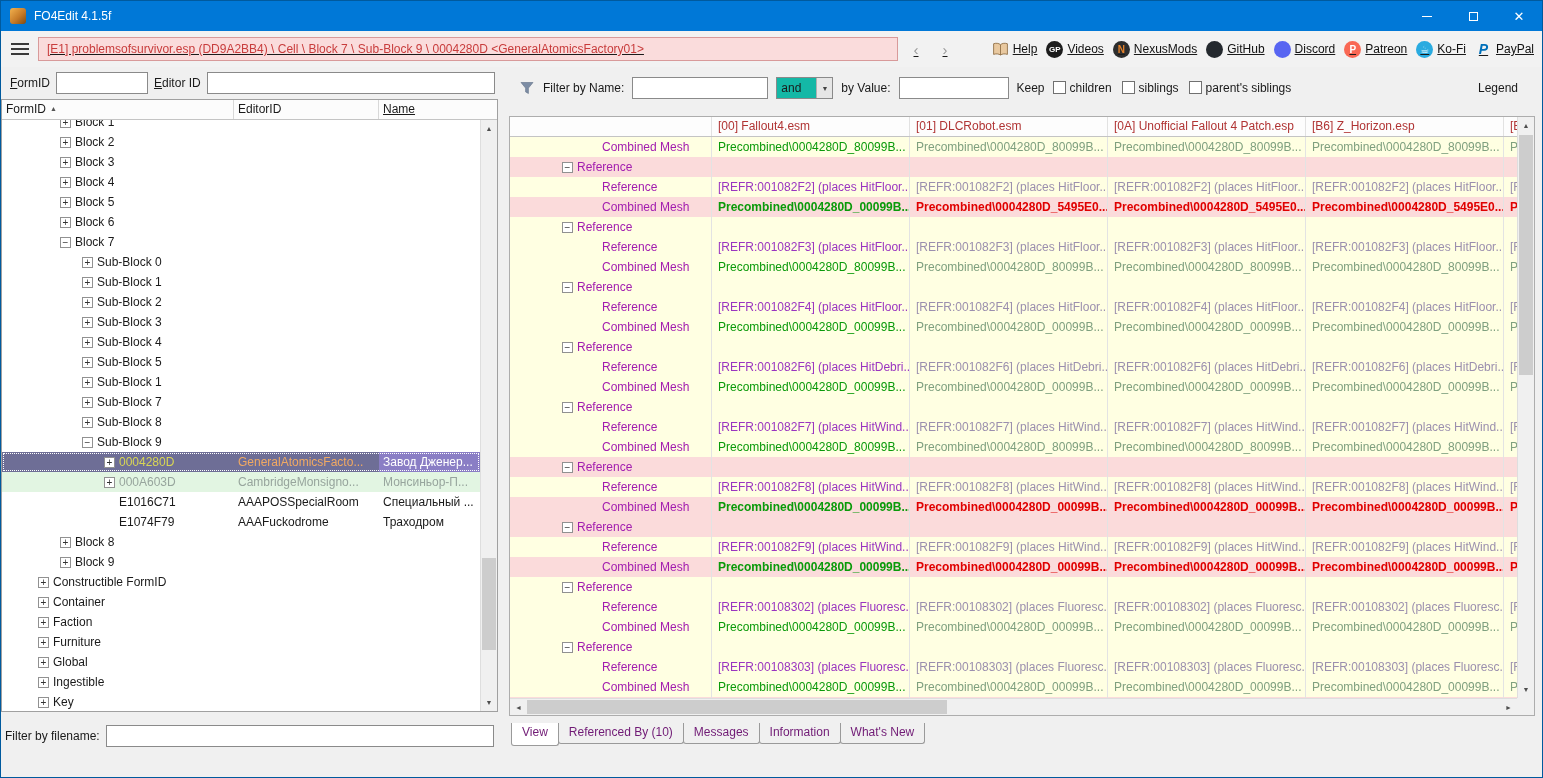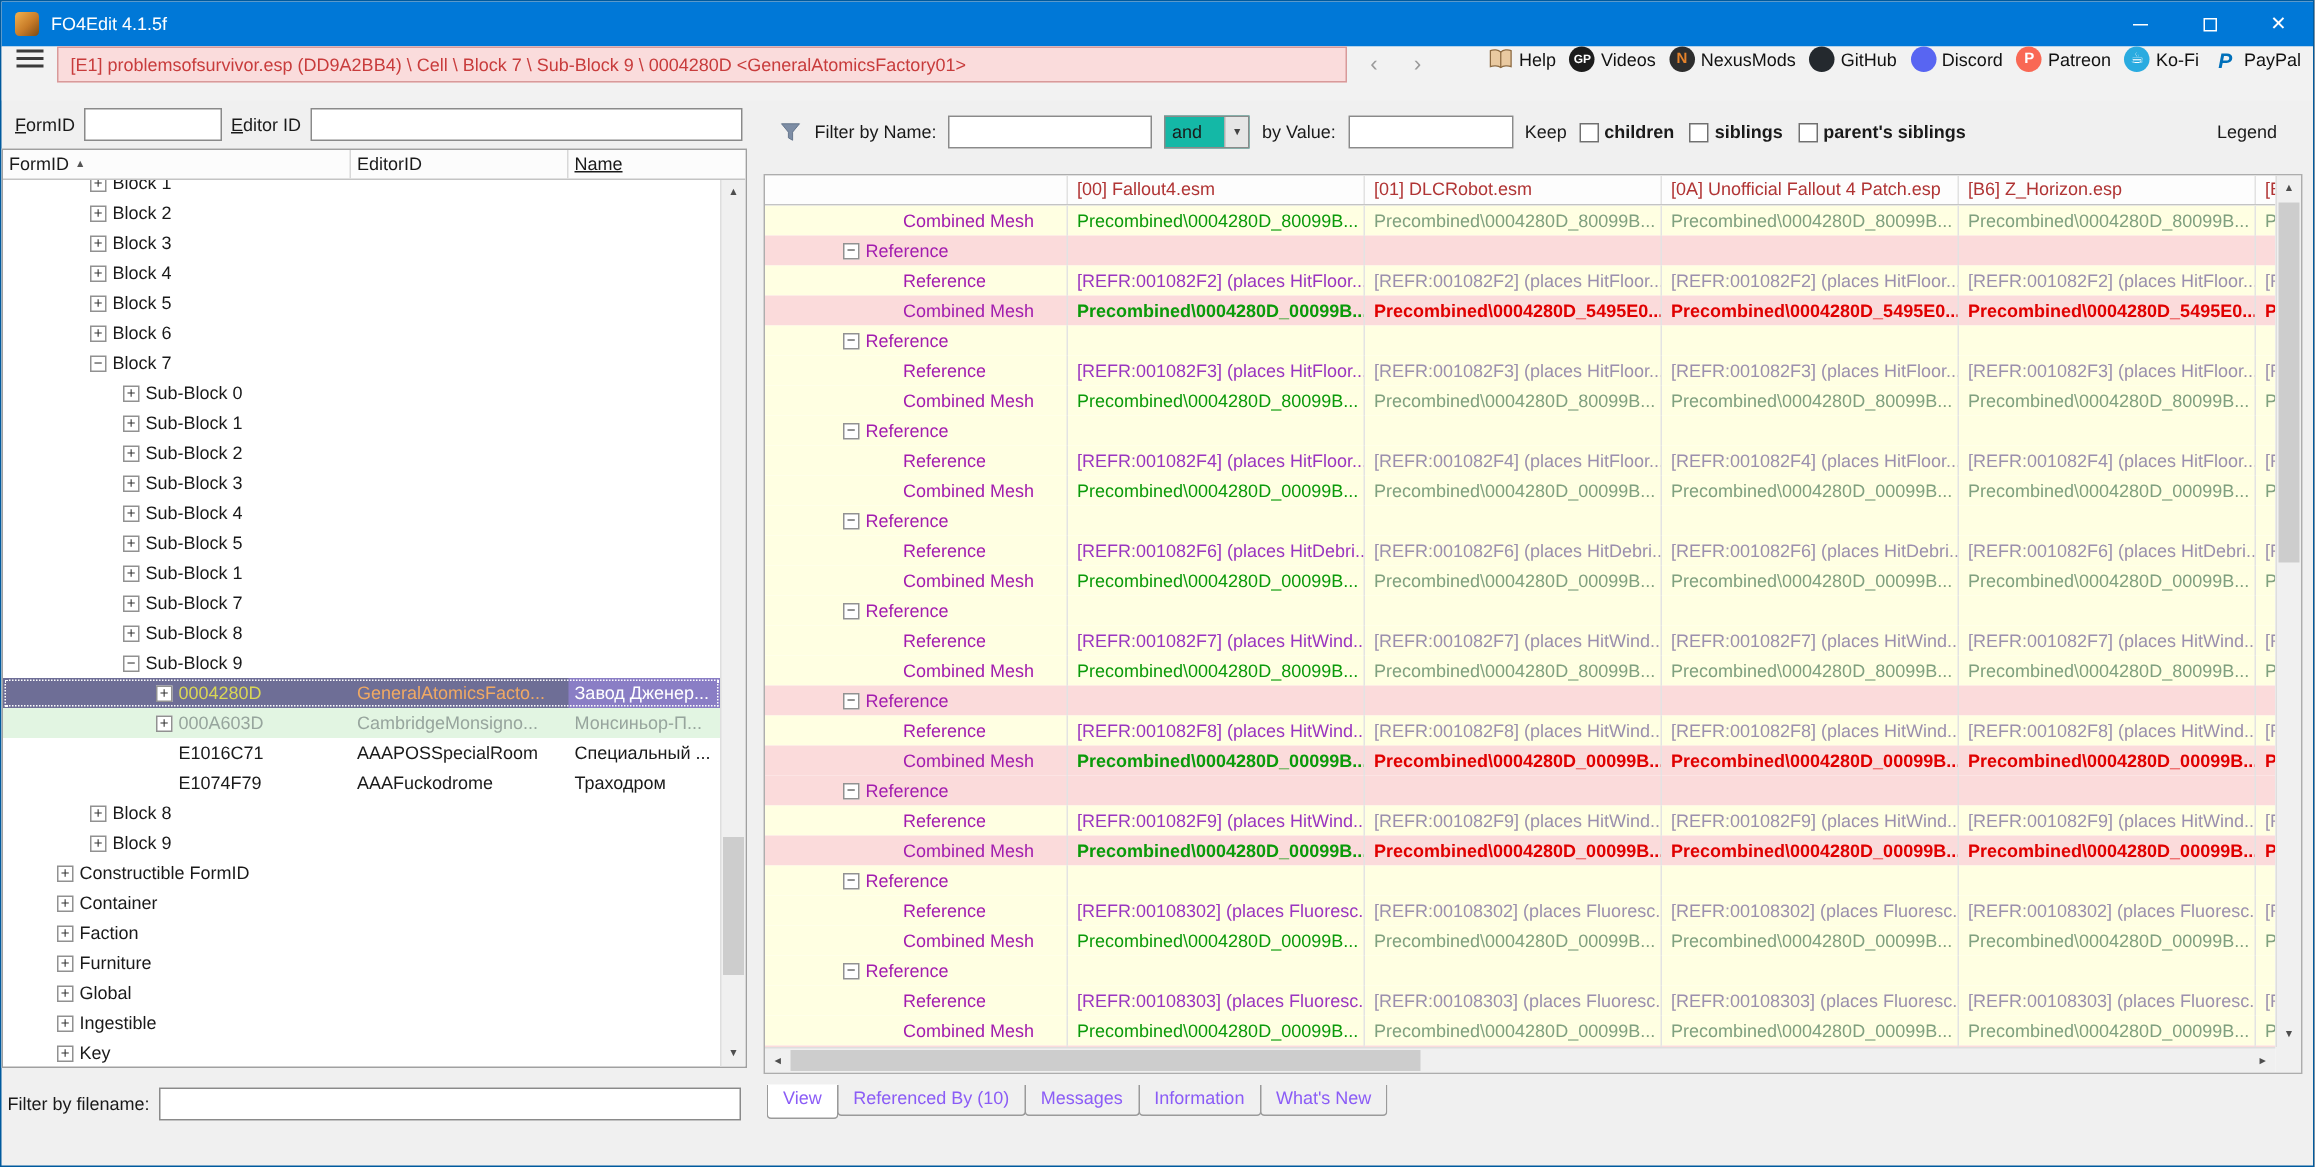--- a/index.html
+++ b/index.html
@@ -11,21 +11,21 @@
   .titlebar { height:30px; background:#0078d7; color:#fff; display:flex; align-items:center; }
   .app-icon { width:16px; height:16px; margin:0 8px 0 9px; border-radius:3px;
               background:linear-gradient(135deg,#f2b24f 0%,#c77b28 55%,#7d4a14 100%); }
   .title-text { font-size:12px; }
   .win-controls { margin-left:auto; display:flex; height:30px; }
   .win-btn { width:46px; display:flex; align-items:center; justify-content:center; color:#fff; font-size:13px; }
   .glyph-min { width:10px; height:1px; background:#fff; display:block; }
   .glyph-max { width:9px; height:9px; border:1px solid #fff; display:block; }
 
   
-  .toolbar { height:36px; display:flex; align-items:flex-start; padding:0 8px; gap:7px; background:#f2f2f2; }
+  .toolbar { height:36px; display:flex; align-items:center; padding:0 8px; gap:7px; background:#f2f2f2;text-decoration:underline; }
   .hamburger { width:22px; height:16px; display:flex; flex-direction:column; justify-content:space-between; padding:2px 2px; }
   .hamburger i { display:block; height:2px; background:#3a3a3a; }
   .breadcrumb { flex:0 0 860px; height:24px; background:#fadcdc; border:1px solid #d89a9a; color:#c83c3c;
                 display:flex; align-items:center; padding:0 8px; white-space:nowrap; overflow:hidden; }
   .nav-btn { width:22px; height:22px; display:flex; align-items:center; justify-content:center; color:#9a9a9a; font-size:15px; }
   .links { display:flex; align-items:center; gap:9px; margin-left:auto; }
   .link { display:flex; align-items:center; gap:4px; color:#111; white-space:nowrap; }
   .ico { width:17px; height:17px; border-radius:50%; display:flex; align-items:center; justify-content:center;
          color:#fff; font-size:8px; font-weight:bold; flex:0 0 auto; }
   .ico-videos { background:#1c1c1c; }
@@ -81,21 +81,21 @@
   .left-filter { position:absolute; left:0; right:0; bottom:8px; height:24px; display:flex; align-items:center; padding:0 4px; gap:6px; }
   .tb-filename { flex:1; }
 
   
   .filter-bar { position:absolute; top:4px; left:0; right:0; height:34px; display:flex; align-items:center; gap:8px; padding:0 10px; }
   .tb-name { width:136px; } .tb-value { width:110px; }
   .combo { width:57px; height:22px; border:1px solid #8a8a8a; background:#14b8a6; display:flex; align-items:center; }
   .combo .text { flex:1; padding-left:4px; }
   .combo .btn { width:16px; height:100%; background:#e6e6e6; border-left:1px solid #b0b0b0;
                 display:flex; align-items:center; justify-content:center; font-size:7px; color:#444; }
-  .cb { display:flex; align-items:center; gap:4px; white-space:nowrap;font-weight:bold; }
+  .cb { display:flex; gap:4px; white-space:nowrap; }
   .cb-box { width:13px; height:13px; border:1px solid #707070; background:#fff; flex:0 0 13px; }
   .legend { margin-left:auto; padding-right:14px; }
 
   
   .grid-wrap { position:absolute; top:49px; left:0; right:7px; bottom:40px; border:1px solid #adadad; background:#fff; overflow:hidden; }
   .ghead { display:flex; height:20px; border-bottom:1px solid #c4c4c4; margin-right:17px; background:#fdfdfd; }
   .gh-tree { width:202px; border-right:1px solid #e2e2e2; flex:0 0 202px; }
   .gh { width:198px; flex:0 0 198px; padding:2px 0 0 6px; color:#b03434; border-right:1px solid #e2e2e2; overflow:hidden; white-space:nowrap; }
   .gh.stub { flex:1; width:auto; border-right:none; }
   .grid-rows { position:absolute; top:20px; left:0; right:17px; bottom:17px; overflow:hidden; }
@@ -113,21 +113,21 @@
   .col-purple { color:#9a35c0; }
   .col-purple2{ color:#9b8fae; }
   .col-red    { color:#e00000; font-weight:bold; }
   .grid-vscroll { position:absolute; top:0; right:0; width:17px; bottom:17px; background:#f0f0f0; border-left:1px solid #dedede; }
   .grid-hscroll { position:absolute; left:0; right:17px; bottom:0; height:17px; background:#f0f0f0; border-top:1px solid #dedede; display:flex; justify-content:space-between; }
   .sb-corner { position:absolute; right:0; bottom:0; width:17px; height:17px; background:#f0f0f0; }
 
   
   .tabs-bar { position:absolute; left:0; right:0; bottom:9px; height:24px; display:flex; align-items:flex-start; padding-left:2px; }
   .tab { height:21px; line-height:19px; padding:0 10px; border:1px solid #9a9a9a; border-top:none; background:#f0f0f0;
-         margin-right:-1px; border-radius:0 0 3px 3px; color:#8b5cf6; white-space:nowrap; }
+         margin-right:-1px; border-radius:0 0 3px 3px; color:#701a75; white-space:nowrap; }
   .tab.active { background:#fff; height:23px; position:relative; z-index:2; }
 
   
   .statusbar { position:absolute; left:0; right:0; bottom:0; height:21px; border-top:1px solid #d0d0d0;
                display:flex; align-items:center; padding:0 8px; background:#f0f0f0; white-space:nowrap; overflow:hidden; }
   .grip { position:absolute; right:2px; bottom:2px; width:12px; height:12px;
           background:radial-gradient(circle at 3px 3px,#b5b5b5 1px,transparent 1.2px) 0 0/5px 5px; }
 </style>
 </head>
 <body>

